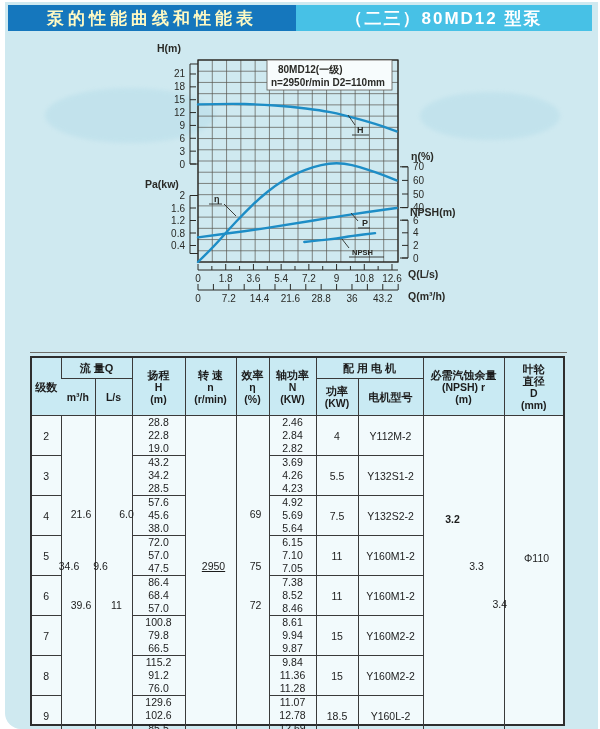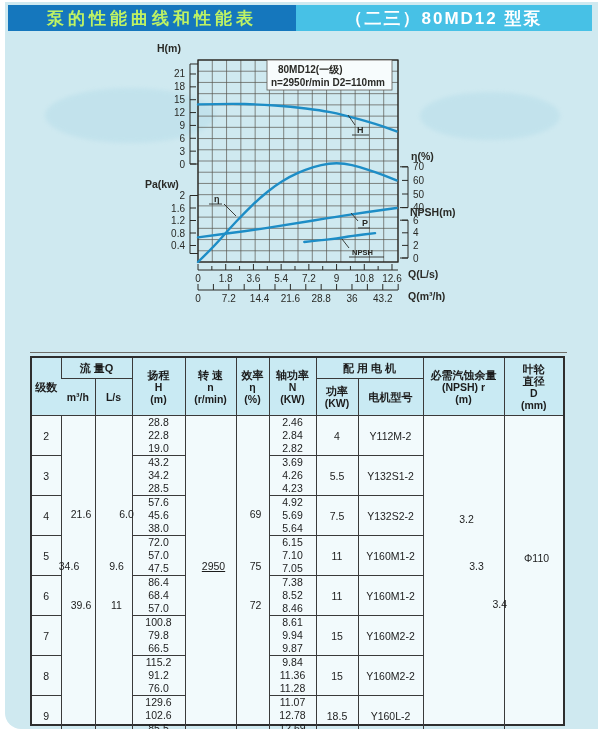--- a/index.html
+++ b/index.html
@@ -9,21 +9,21 @@
     font-family:"Liberation Sans","DejaVu Sans",sans-serif;
     color:#1c1c1c;
   }
   .page-bg{
     position:absolute;left:5px;top:2px;width:593px;height:727px;
     background:#cfe9f0;border-bottom-left-radius:16px;
   }
   .wm{position:absolute;border-radius:50%;background:#a5d4e4;opacity:.3;filter:blur(2px);}
   .hdr-left{
     position:absolute;left:8px;top:5px;width:288px;height:26px;
-    background:#1577bd;color:#bef264;display:flex;align-items:center;justify-content:center;
+    background:#1577bd;color:#fef9c3;display:flex;align-items:center;justify-content:center;
     font-size:17px;font-weight:bold;letter-spacing:4px;white-space:nowrap;
   }
   .hdr-right{
     position:absolute;left:296px;top:5px;width:296px;height:26px;
     background:#47c1e6;color:#fff;display:flex;align-items:center;justify-content:center;
     font-size:17px;font-weight:bold;letter-spacing:2px;white-space:nowrap;
   }
   #chart-svg{position:absolute;left:0;top:36px;}
   #table-wrap{
     position:absolute;left:30px;top:356px;width:535px;height:370px;
@@ -431,24 +431,24 @@
             <div class="ln">12.69</div>
           </td>
           <td class="seg">18.5</td>
           <td class="seg">Y160L-2</td>
         </tr>
       </tbody>
   </table>
 <div class="float-val" style="left: 32px; top: 150px; width: 34px;">21.6</div>
     <div class="float-val" style="left: 76px; top: 150px; width: 37px;">6.0</div>
     <div class="float-val" style="left: 20px; top: 202px; width: 34px;">34.6</div>
-    <div class="float-val" style="left: 66px; top: 202px; width: 37px;">9.6</div>
+    <div class="float-val" style="left: 50px; top: 202px; width: 37px;">9.6</div>
     <div class="float-val" style="left: 32px; top: 241px; width: 34px;">39.6</div>
     <div class="float-val" style="left: 66px; top: 241px; width: 37px;">11</div>
     <div class="float-val" style="left: 207px; top: 150px; width: 33px;">69</div>
     <div class="float-val" style="left: 207px; top: 202px; width: 33px;">75</div>
     <div class="float-val" style="left: 207px; top: 241px; width: 33px;">72</div>
-    <div class="float-val" style="left: 394px; top: 155px; width: 81px;">3.2</div>
+    <div class="float-val" style="left: 380px; top: 155px; width: 81px; font-weight: bold;">3.2</div>
     <div class="float-val" style="left: 404px; top: 202px; width: 81px;">3.3</div>
     <div class="float-val" style="left: 394px; top: 240px; width: 81px; text-align: right;">3.4</div>
     <div class="float-val" style="left: 156px; top: 202px; width: 51px; text-decoration: underline;">2950</div>
     <div class="float-val" style="left: 475px; top: 194px; width: 59px;">Φ110</div>
   </div>
 
 </body></html>

